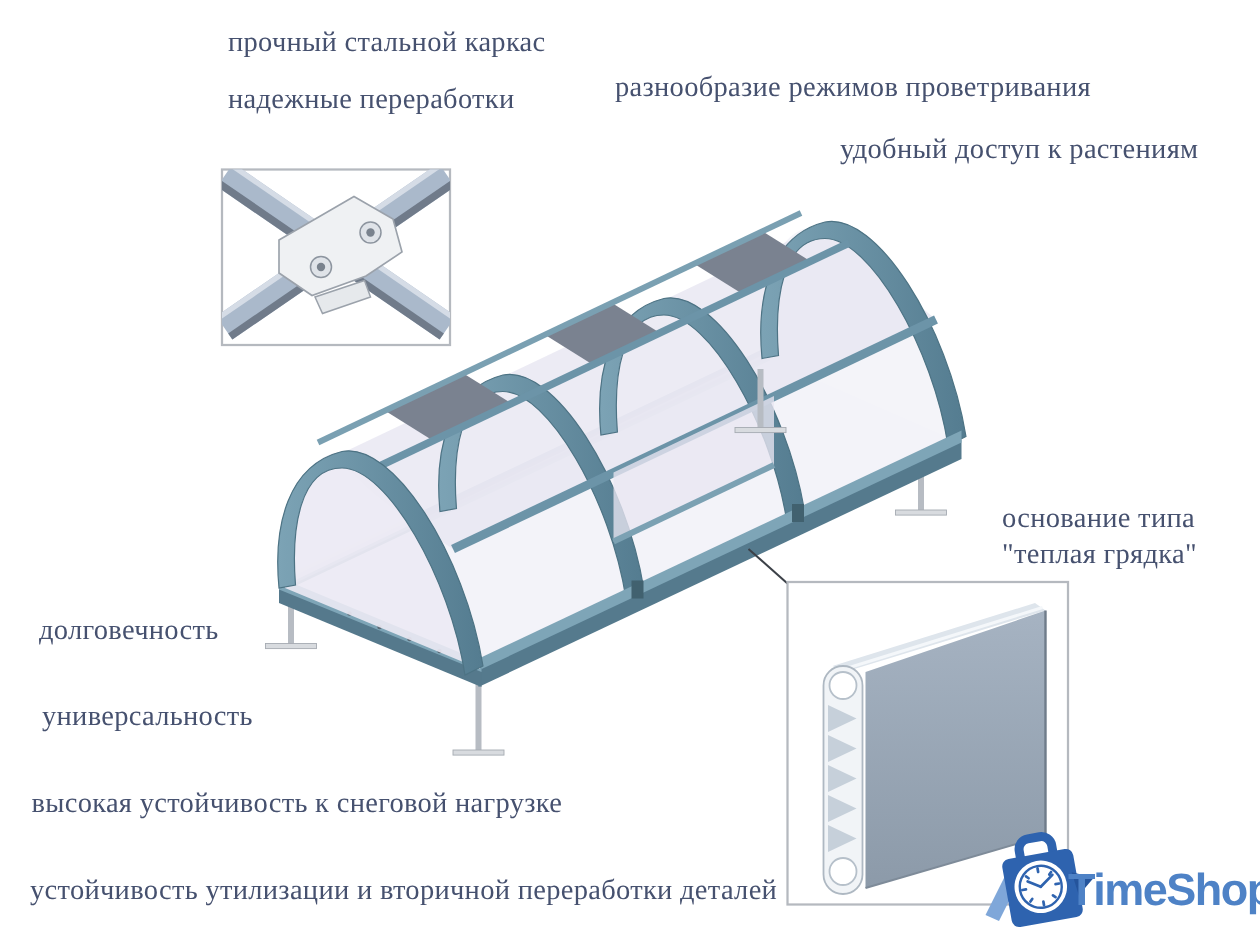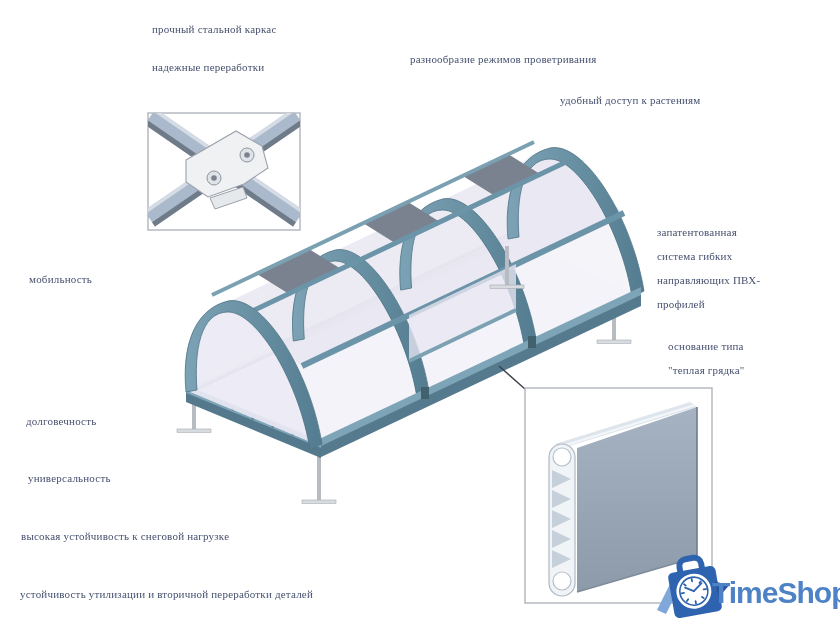--- a/index.html
+++ b/index.html
@@ -1,19 +1,19 @@
 <!DOCTYPE html>
 <html><head>
 <meta charset="utf-8">
 <style>
   html,body{margin:0;padding:0;background:#ffffff;}
   #stage{position:relative;width:840px;height:626px;background:#fff;overflow:hidden;
          font-family:"Liberation Serif","DejaVu Serif",serif;}
   #art{position:absolute;left:0;top:0;}
-  .lbl{position:absolute;color:#46516f;font-size:11px;line-height:24px;
+  .lbl{position:absolute;color:#46516f;font-size:19px;line-height:24px;
        white-space:pre-line;letter-spacing:.2px;}
   .lbl.small{line-height:25px;}
 </style>
 </head>
 <body>
 
 <div id="stage">
 
   <svg id="art" width="840" height="626" viewBox="0 0 840 626">
     <defs>
@@ -168,24 +168,19 @@
         </g>
       </g>
       <text x="712" y="603" font-family="Liberation Sans, DejaVu Sans, sans-serif" font-size="30" font-weight="bold" fill="#4e82c6" letter-spacing="-1">TimeShop</text>
     </g>
   </svg>
 
   <div class="lbl" style="left:152px;top:17px;">прочный стальной каркас</div>
   <div class="lbl" style="left:152px;top:55px;">надежные переработки</div>
   <div class="lbl" style="left:410px;top:47px;">разнообразие режимов проветривания</div>
   <div class="lbl" style="left:560px;top:88px;text-align:center;">удобный доступ к растениям</div>
-  <div class="lbl" style="left:657px;top:220px;">запатентованная
-система гибких
-направляющих ПВХ-
-профилей</div>
   <div class="lbl" style="left:668px;top:334px;">основание типа
 "теплая грядка"</div>
-  <div class="lbl" style="left:29px;top:267px;">мобильность</div>
   <div class="lbl" style="left:26px;top:409px;">долговечность</div>
   <div class="lbl" style="left:28px;top:466px;">универсальность</div>
   <div class="lbl" style="left:21px;top:524px;">высокая устойчивость к снеговой нагрузке</div>
   <div class="lbl" style="left:20px;top:582px;">устойчивость утилизации и вторичной переработки деталей</div>
 </div>
 
 </body></html>

